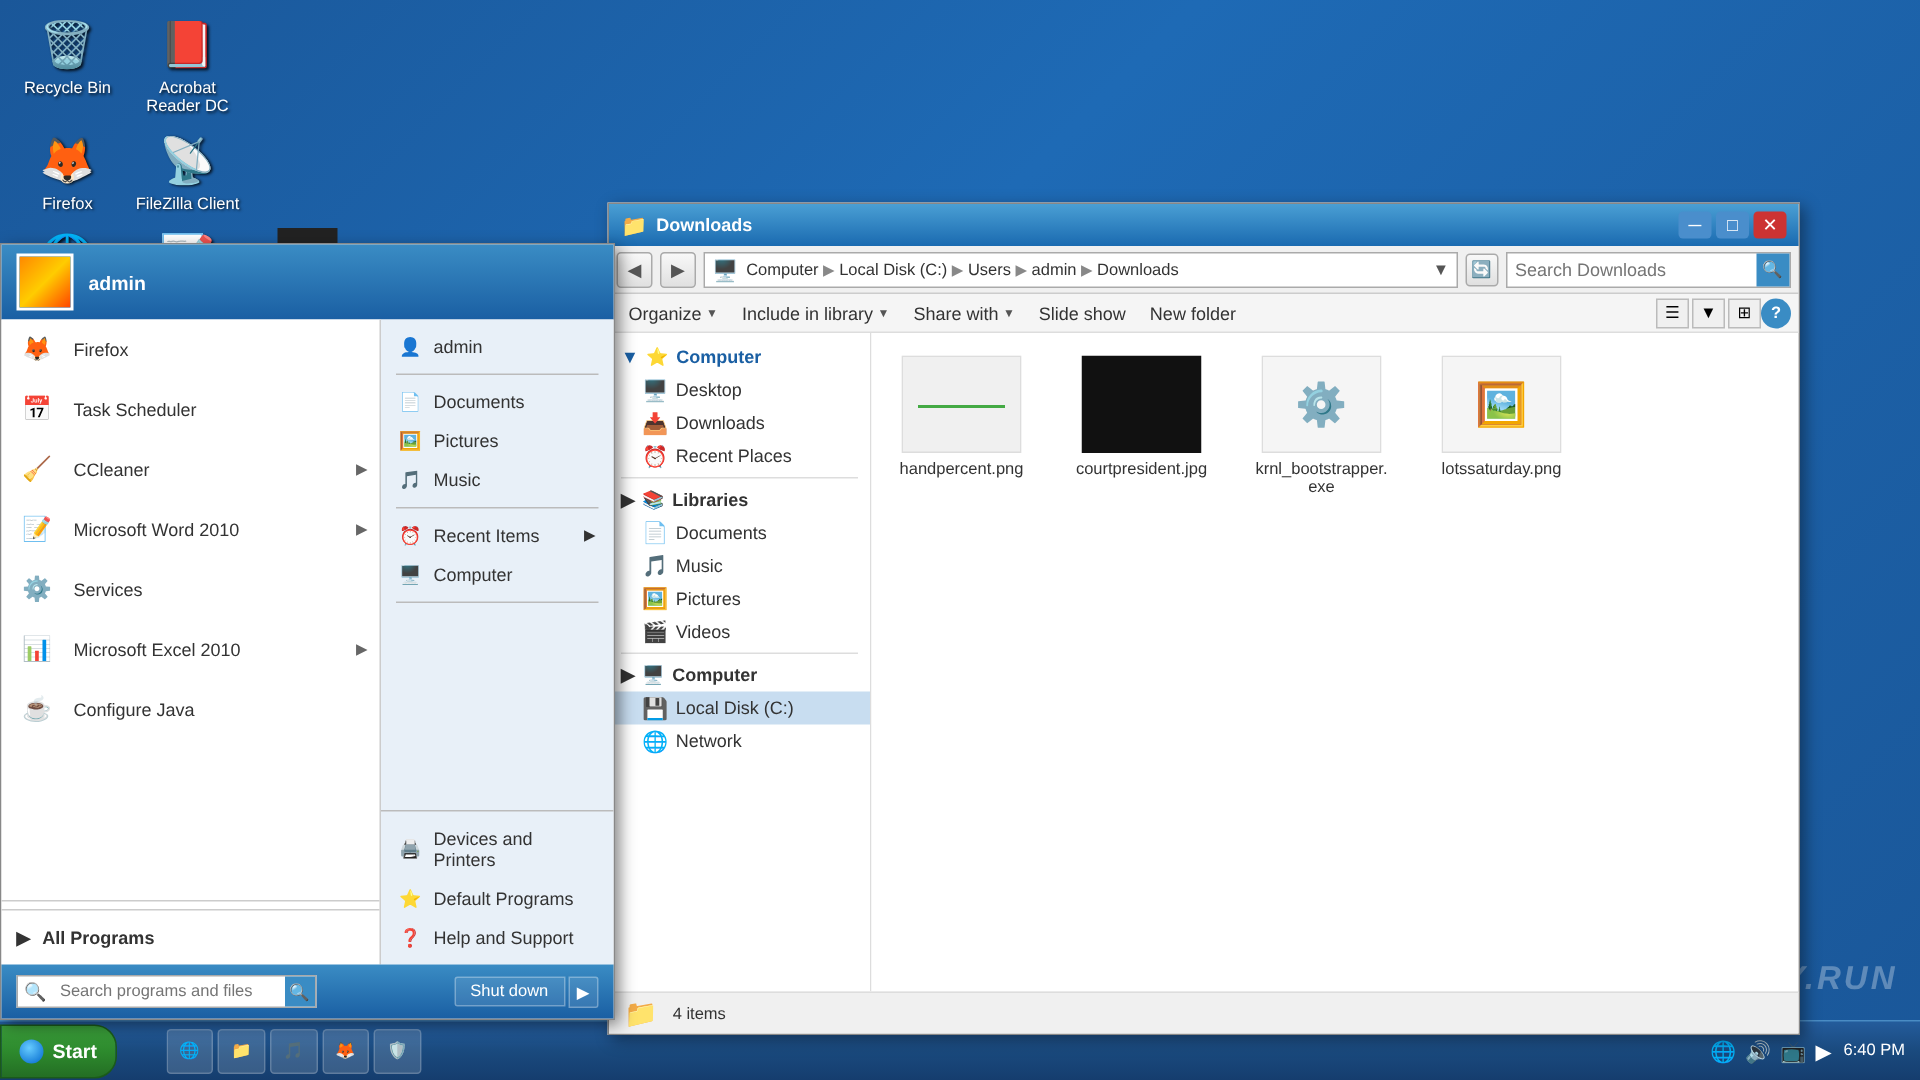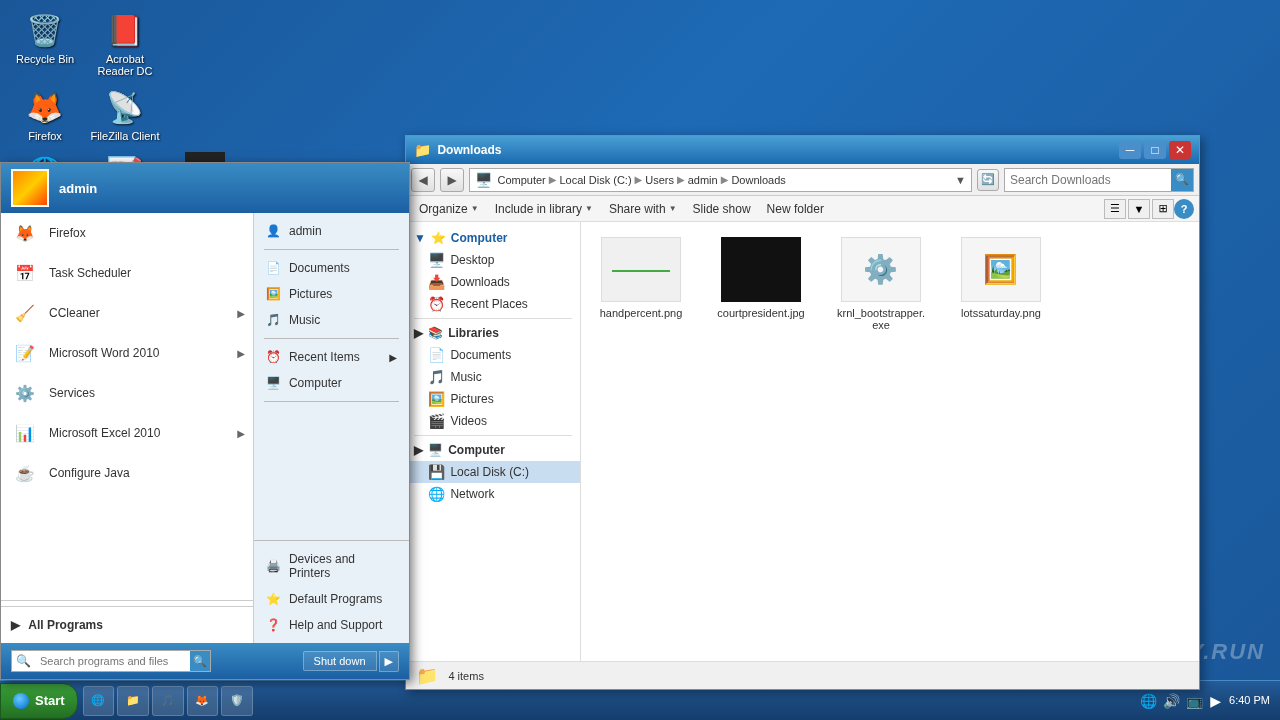--- a/index.html
+++ b/index.html
@@ -67,20 +67,21 @@
       position: absolute;
       bottom: 0;
       left: 0;
       width: 100%;
       height: 40px;
       background: linear-gradient(to bottom, #245c9c 0%, #1a4a7e 50%, #153d6e 100%);
       border-top: 1px solid #4a8cc4;
       display: flex;
       align-items: center;
       z-index: 100;
+      gap: 28px;
     }
     .start-btn {
       display: flex;
       align-items: center;
       height: 36px;
       padding: 0 12px;
       background: linear-gradient(to bottom, #3a9b3a 0%, #2d8a2d 50%, #246e24 100%);
       border-radius: 0 15px 15px 0;
       color: white;
       font-weight: bold;

